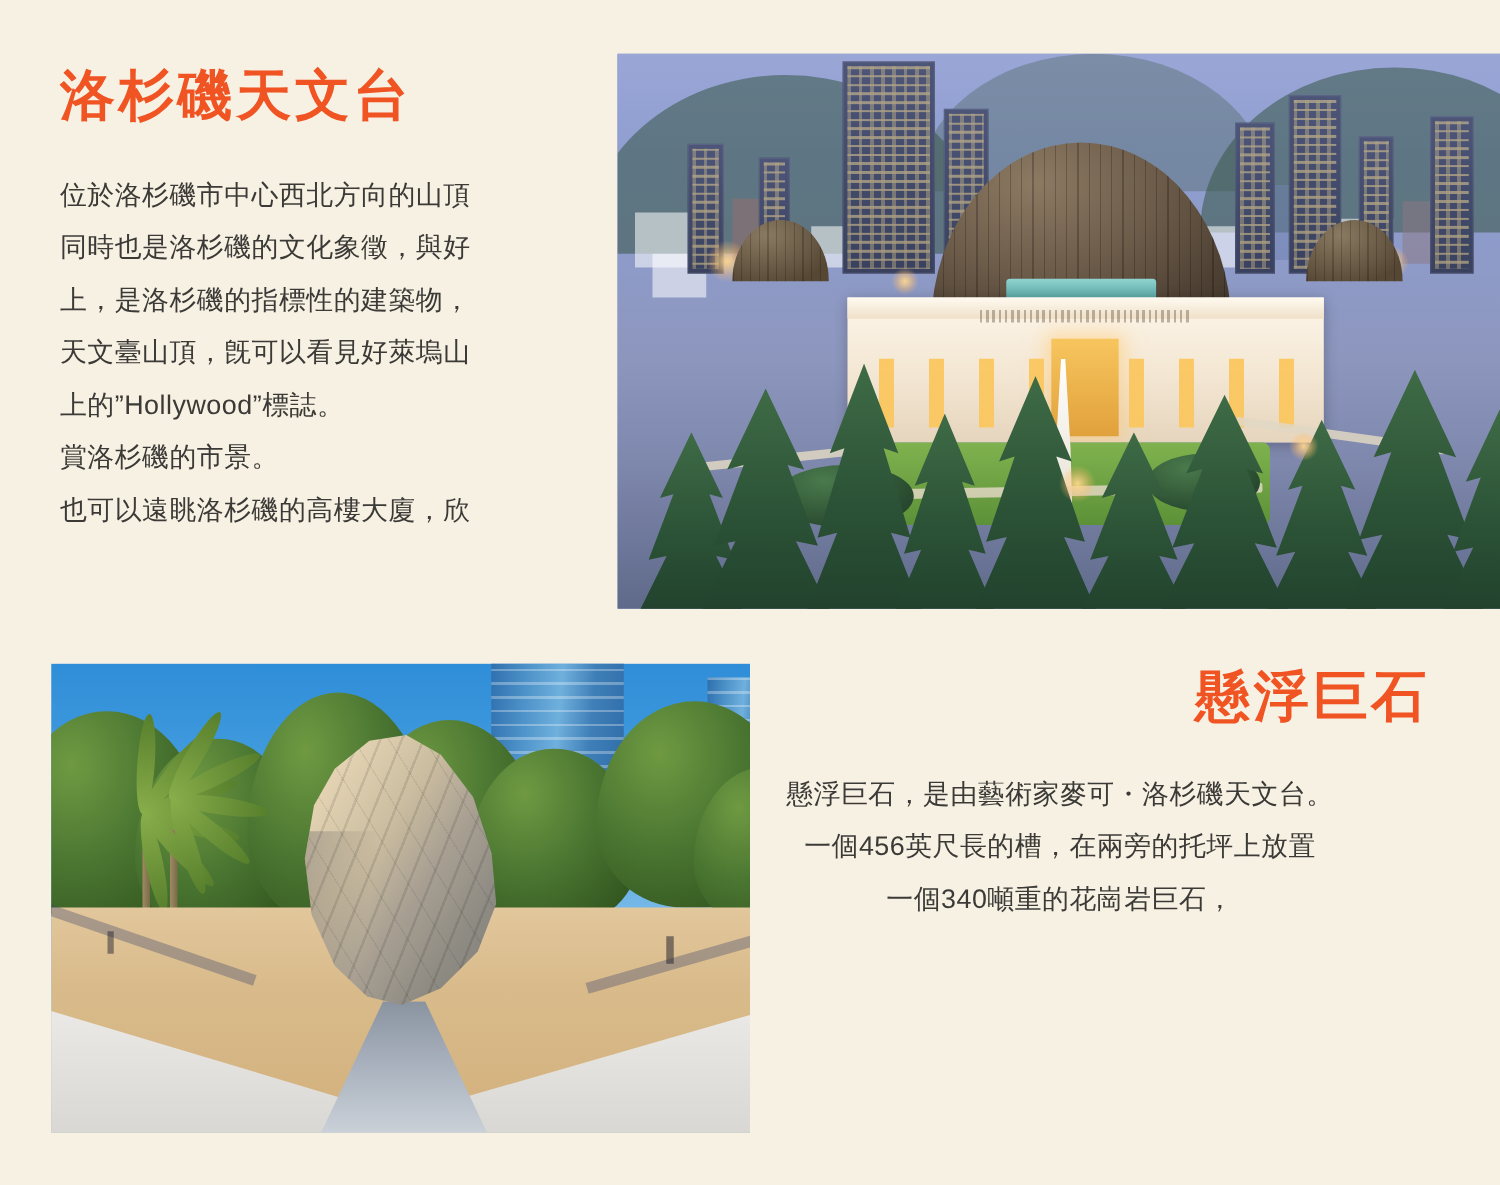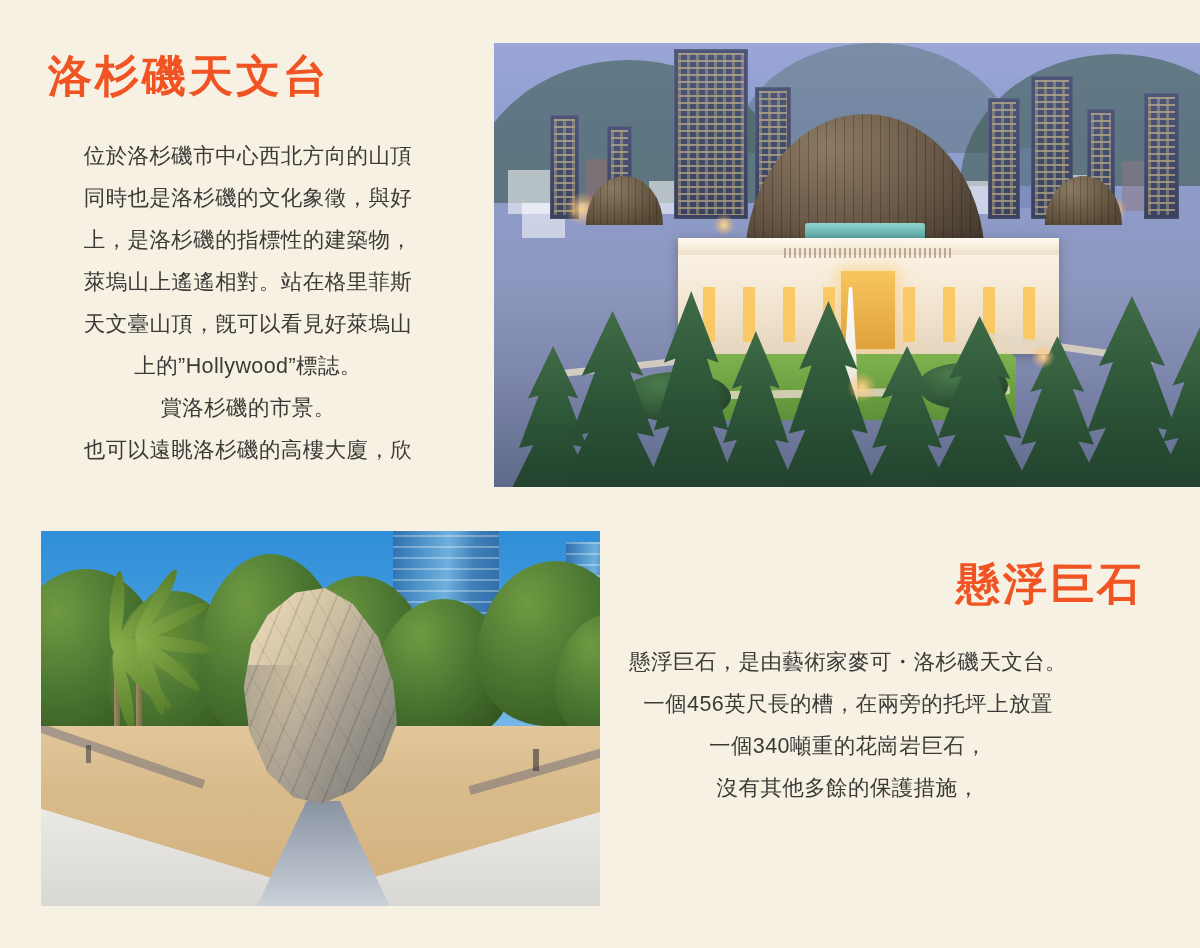--- a/index.html
+++ b/index.html
@@ -26,21 +26,21 @@
     margin: 0;
     white-space: nowrap;
   }
   .body-copy {
     color: #3b3a36;
     font-size: 21.5px;
     line-height: 42px;
     letter-spacing: 0.4px;
     margin: 0;
   }
-  .body-copy .ln { display: block; white-space: nowrap; text-align: center; }
+  .body-copy .ln { display: block; white-space: nowrap; }
 
   
   #sec-observatory { position: absolute; inset: 0; }
 
   #obs-text {
     position: absolute;
     left: 48px;
     top: 52px;
     width: 400px;
   }
@@ -66,21 +66,21 @@
     top: 531px;
     width: 559px;
     height: 375px;
     overflow: hidden;
     background: #8fb9de;
   }
 
   #lev-text {
     position: absolute;
     right: 42px;
-    top: 560px;
+    top: 533px;
     width: 620px;
     text-align: center;
   }
   #lev-title {
     text-align: right;
     margin-bottom: 32px;
     padding-right: 14px;
   }
   #lev-body { text-align: center; }
 
@@ -267,21 +267,20 @@
 
 <div id="sec-observatory">
 
   <div id="obs-text">
     <h1 id="obs-title" class="section-title">洛杉磯天文台</h1>
 
     <div id="obs-body" class="body-copy">
       <span class="ln">位於洛杉磯市中心西北方向的山頂</span>
       <span class="ln">同時也是洛杉磯的文化象徵，與好</span>
       <span class="ln">上，是洛杉磯的指標性的建築物，</span>
-      <span class="ln">萊塢山上遙遙相對。站在格里菲斯</span>
       <span class="ln">天文臺山頂，旣可以看見好萊塢山</span>
       <span class="ln">上的”Hollywood”標誌。</span>
       <span class="ln">賞洛杉磯的市景。</span>
       <span class="ln">也可以遠眺洛杉磯的高樓大廈，欣</span>
     </div>
   </div>
 
   <div id="obs-photo">
     <div class="obs-sky"></div>
 
@@ -407,16 +406,15 @@
     <div class="shadow-streak" style="left:8%;top:57%;width:5px;height:18px;background:rgba(40,40,50,.5);"></div>
   </div>
 
   <div id="lev-text">
     <h1 id="lev-title" class="section-title">懸浮巨石</h1>
 
     <div id="lev-body" class="body-copy">
       <span class="ln">懸浮巨石，是由藝術家麥可・洛杉磯天文台。</span>
       <span class="ln">一個456英尺長的槽，在兩旁的托坪上放置</span>
       <span class="ln">一個340噸重的花崗岩巨石，</span>
-      <span class="ln">沒有其他多餘的保護措施，</span>
     </div>
   </div>
 </div>
 
 </body></html>

